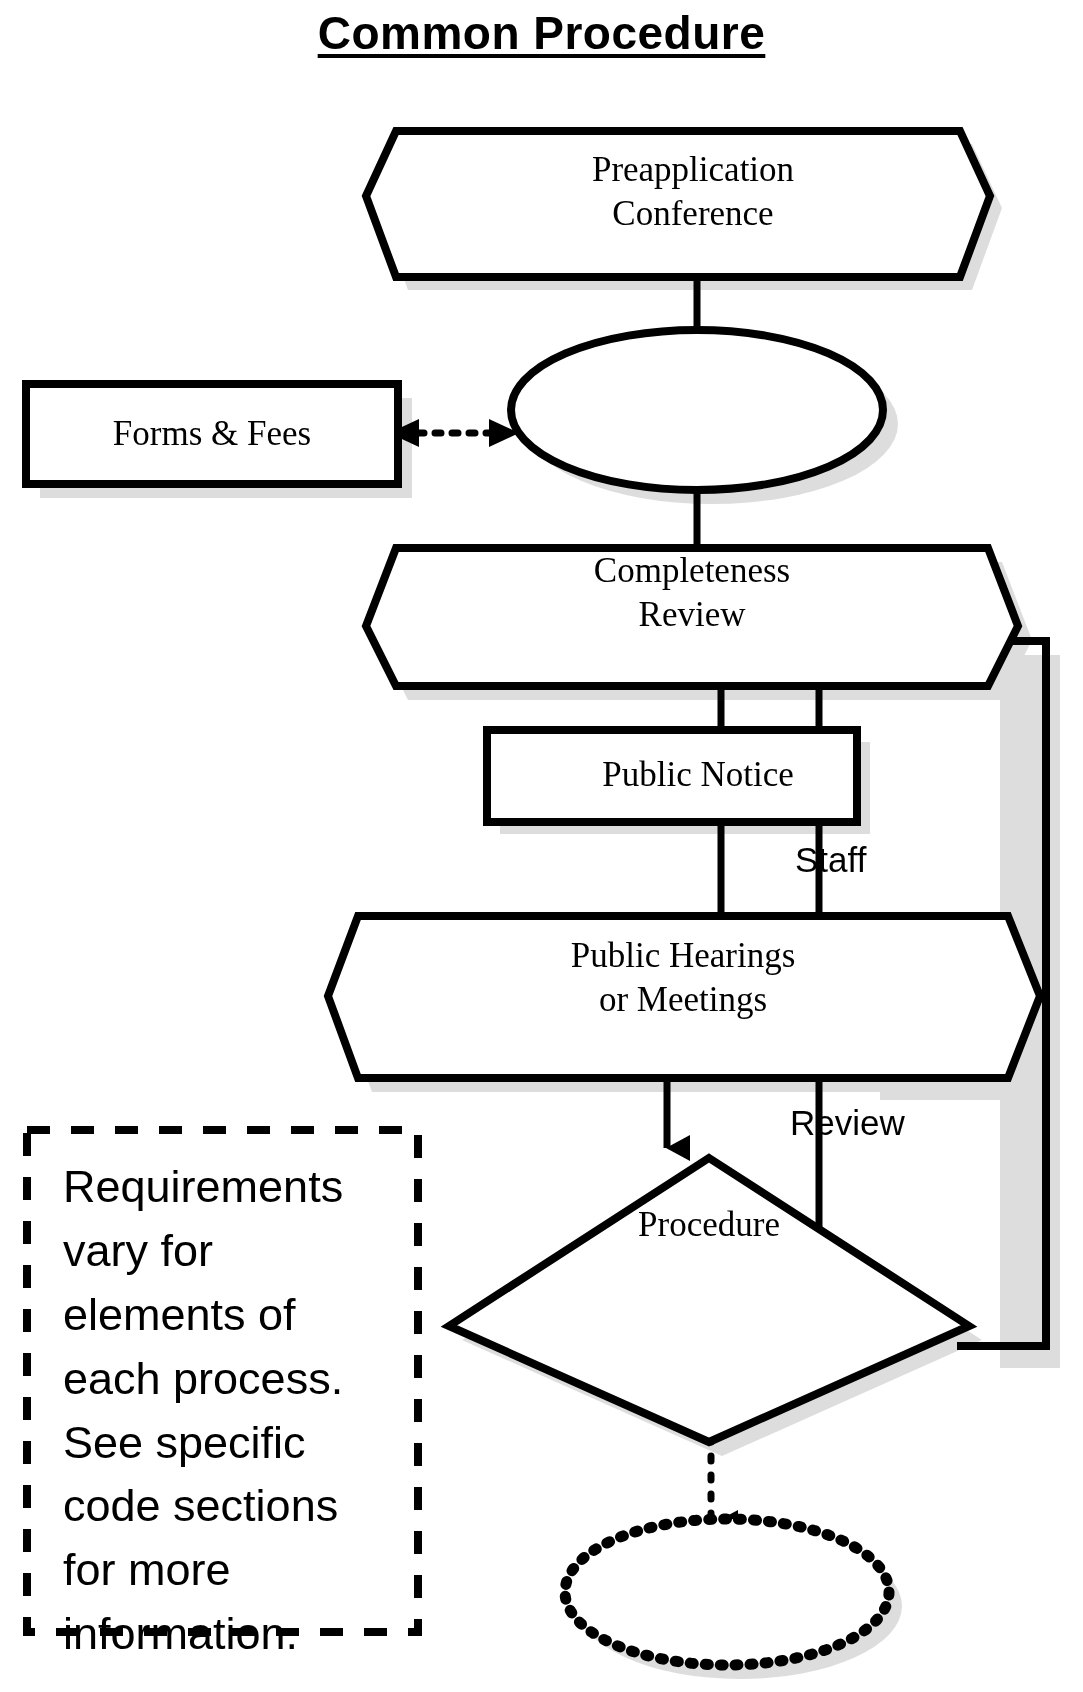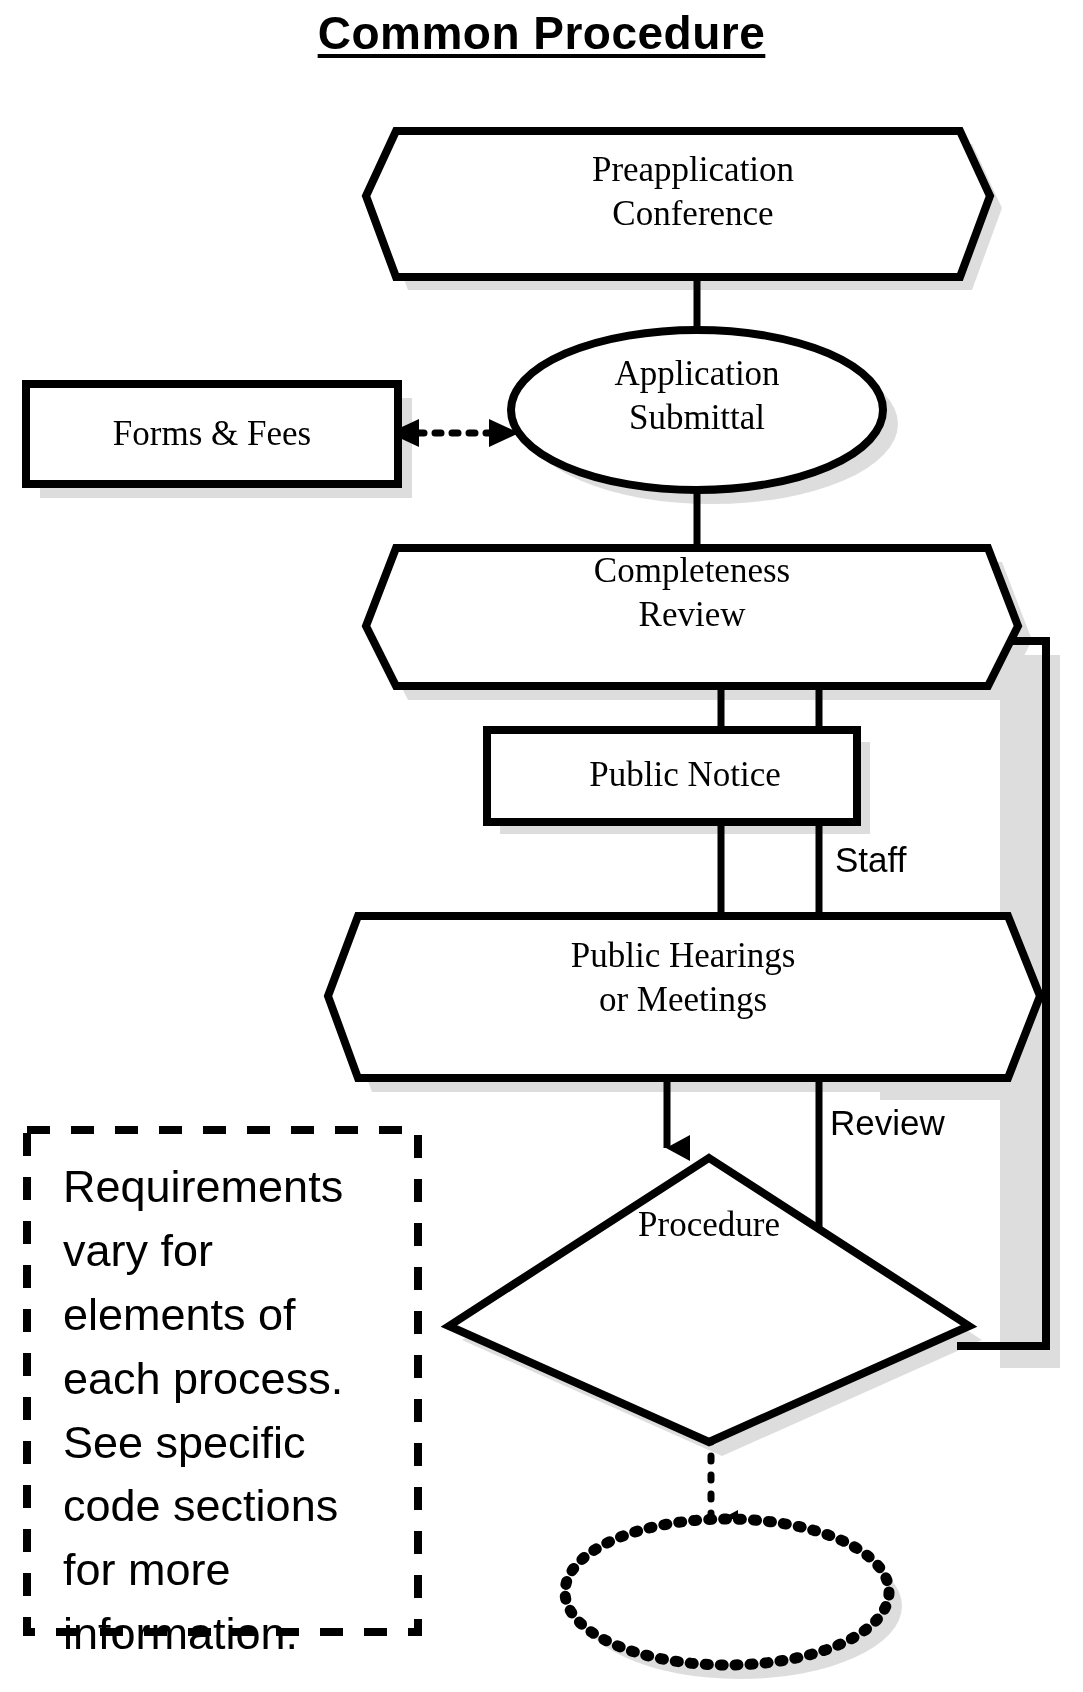--- a/index.html
+++ b/index.html
@@ -45,21 +45,20 @@
     line-height: 1.25;
     font-weight: 400;
     white-space: pre-line;
     pointer-events: none;
     font-family: Liberation Serif, serif;
   }
   .side-label {
     position: absolute;
     font-size: 35px;
     font-weight: 400;
-    margin-left: 40px;
   }
   .note-text {
     position: absolute;
     font-size: 45px;
     line-height: 1.42;
     white-space: pre-line;
   }
 </style>
 </head>
 <body>
@@ -149,27 +148,25 @@
     </g>
 
     <rect x="27" y="1130" width="391" height="502" fill="none" stroke="#000000" stroke-width="8" stroke-dasharray="23 21"></rect>
   </svg>
 
   <div class="node-label" style="left:396px; top:148px; width:594px;">Preapplication
 Conference</div>
 
   <div class="node-label" style="left:26px; top:412px; width:372px;text-align:center;">Forms &amp; Fees</div>
 
-  <div class="node-label" style="left:511px; top:352px; width:372px;">Application
-Submittal</div>
 
   <div class="node-label" style="left:396px; top:549px; width:592px;">Completeness
 Review</div>
 
-  <div class="node-label" style="left:500px; top:753px; width:370px;">Public Notice</div>
+  <div class="node-label" style="left:513px; top:753px; width:370px;">Public Notice</div>
 
   <div class="node-label" style="left:358px; top:934px; width:650px;">Public Hearings
 or Meetings</div>
 
   <div class="node-label" style="left:509px; top:1203px; width:400px;">Procedure</div>
 
 
   <div class="side-label" style="left:795px; top:840px;">Staff</div>
 
   <div class="side-label" style="left:790px; top:1103px;">Review</div>

